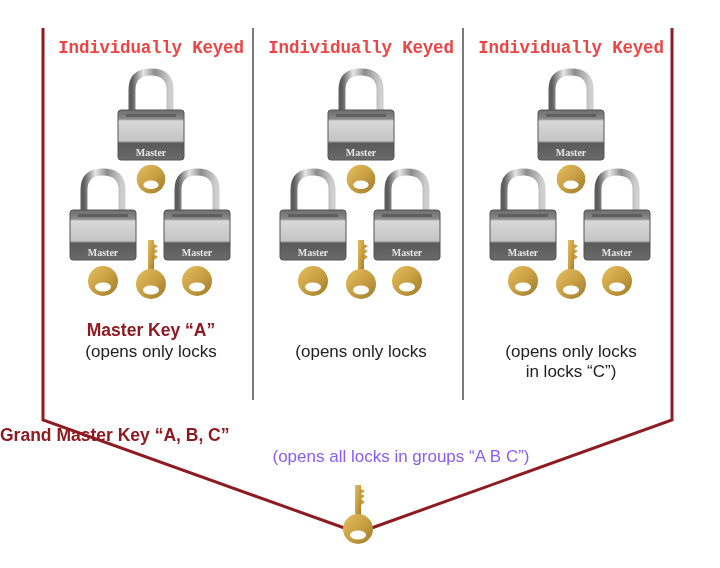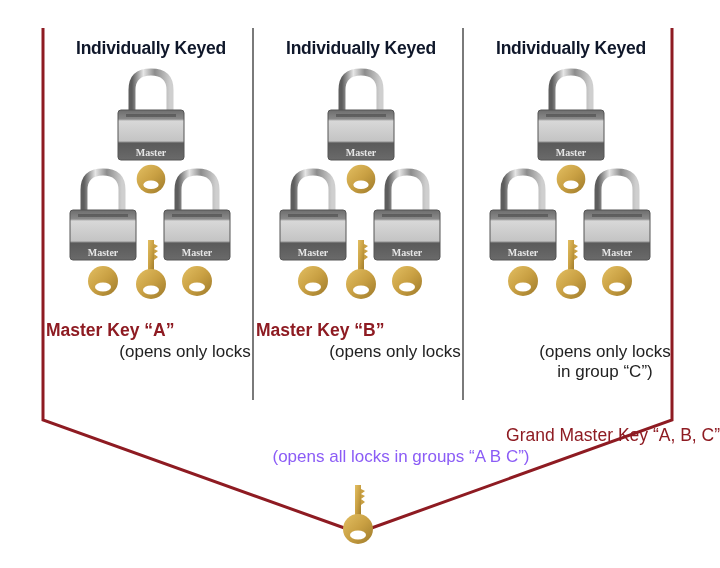--- a/index.html
+++ b/index.html
@@ -1,24 +1,24 @@
 <!DOCTYPE html>
 <html><head>
 <meta charset="utf-8">
 <style>
   html, body { margin: 0; padding: 0; background: #ffffff; }
   body { width: 720px; height: 568px; position: relative; overflow: hidden; font-family: "Liberation Sans", sans-serif; }
   .canvas { position: absolute; left: 0; top: 0; width: 720px; height: 568px; }
   .frame-svg { position: absolute; left: 0; top: 0; width: 720px; height: 568px; }
   .group { position: absolute; top: 28px; width: 210px; height: 380px; }
-  .group-title { position: absolute; top: 10px; left: 0; width: 100%; text-align: center; color: #0f172a; font-weight: bold; font-size: 17.5px; letter-spacing: -0.2px; }
+  .group-title { position: absolute; top: 10px; left: 0; width: 100%; text-align: center; color: #ef4444; font-weight: bold; font-size: 17.5px; letter-spacing: -0.2px; font-family: Liberation Mono, monospace; }
   .locks { position: absolute; top: 40px; left: 0; width: 100%; height: 260px; }
-  .master-title { position: absolute; top: 292px; left: 0; width: 100%; color: #8e1b22; font-weight: bold; font-size: 17.5px; }
-  .master-desc { position: absolute; top: 314px; left: 0; width: 100%; text-align: center; color: #222; font-size: 17px; line-height: 20px; padding-left: 34px; }
-  .grand-title { position: absolute; top: 425px; left: 0; width: 720px; text-align: right; color: #8e1b22; font-weight: normal; font-size: 17.5px; }
+  .master-title { position: absolute; top: 292px; left: 0; width: 100%; text-align: center; color: #8e1b22; font-weight: bold; font-size: 17.5px; }
+  .master-desc { position: absolute; top: 314px; left: 0; width: 100%; text-align: center; color: #222; font-size: 17px; line-height: 20px; }
+  .grand-title { position: absolute; top: 425px; left: 0; width: 720px; text-align: left; color: #8e1b22; font-weight: bold; font-size: 17.5px; }
   .grand-desc { position: absolute; top: 447px; left: 0; width: 720px; text-align: center; color: #8b5cf6; font-size: 17px; margin-left: 41px; }
   .grand-key { position: absolute; left: 338px; top: 478px; width: 40px; height: 76px; }
 </style>
 </head>
 <body>
 
 <div class="canvas">
 
   <svg class="frame-svg" viewBox="0 0 720 568">
 
@@ -118,21 +118,20 @@
       <svg style="position:absolute;left:37px;top:192px;" width="40" height="42" viewBox="0 0 40 40">
           <use href="#keyhead"></use>
         </svg>
       <svg style="position:absolute;left:85px;top:170px;" width="40" height="64" viewBox="0 0 40 60">
           <use href="#key"></use>
         </svg>
       <svg style="position:absolute;left:131px;top:192px;" width="40" height="42" viewBox="0 0 40 40">
           <use href="#keyhead"></use>
         </svg>
     </div>
-    <div class="master-title">Master Key “B”</div>
     <div class="master-desc">
       <div>(opens only locks</div>
     </div>
   </div>
 
   <div class="group" style="left:466px;">
     <div class="group-title">Individually Keyed</div>
     <div class="locks">
       <svg style="position:absolute;left:66px;top:0;" width="78" height="96" viewBox="0 0 78 96">
           <use href="#padlock"></use>
@@ -151,21 +150,21 @@
         </svg>
       <svg style="position:absolute;left:85px;top:170px;" width="40" height="64" viewBox="0 0 40 60">
           <use href="#key"></use>
         </svg>
       <svg style="position:absolute;left:131px;top:192px;" width="40" height="42" viewBox="0 0 40 40">
           <use href="#keyhead"></use>
         </svg>
     </div>
     <div class="master-desc">
       <div>(opens only locks</div>
-      <div>in group “C”)</div>
+      <div>in locks “C”)</div>
     </div>
   </div>
 
   <div class="grand-title">Grand Master Key “A, B, C”</div>
   <div class="grand-desc">(opens all locks in groups “A B C”)</div>
   <svg class="grand-key" viewBox="0 0 40 62">
       <use href="#key"></use>
     </svg>
 
 </div>

